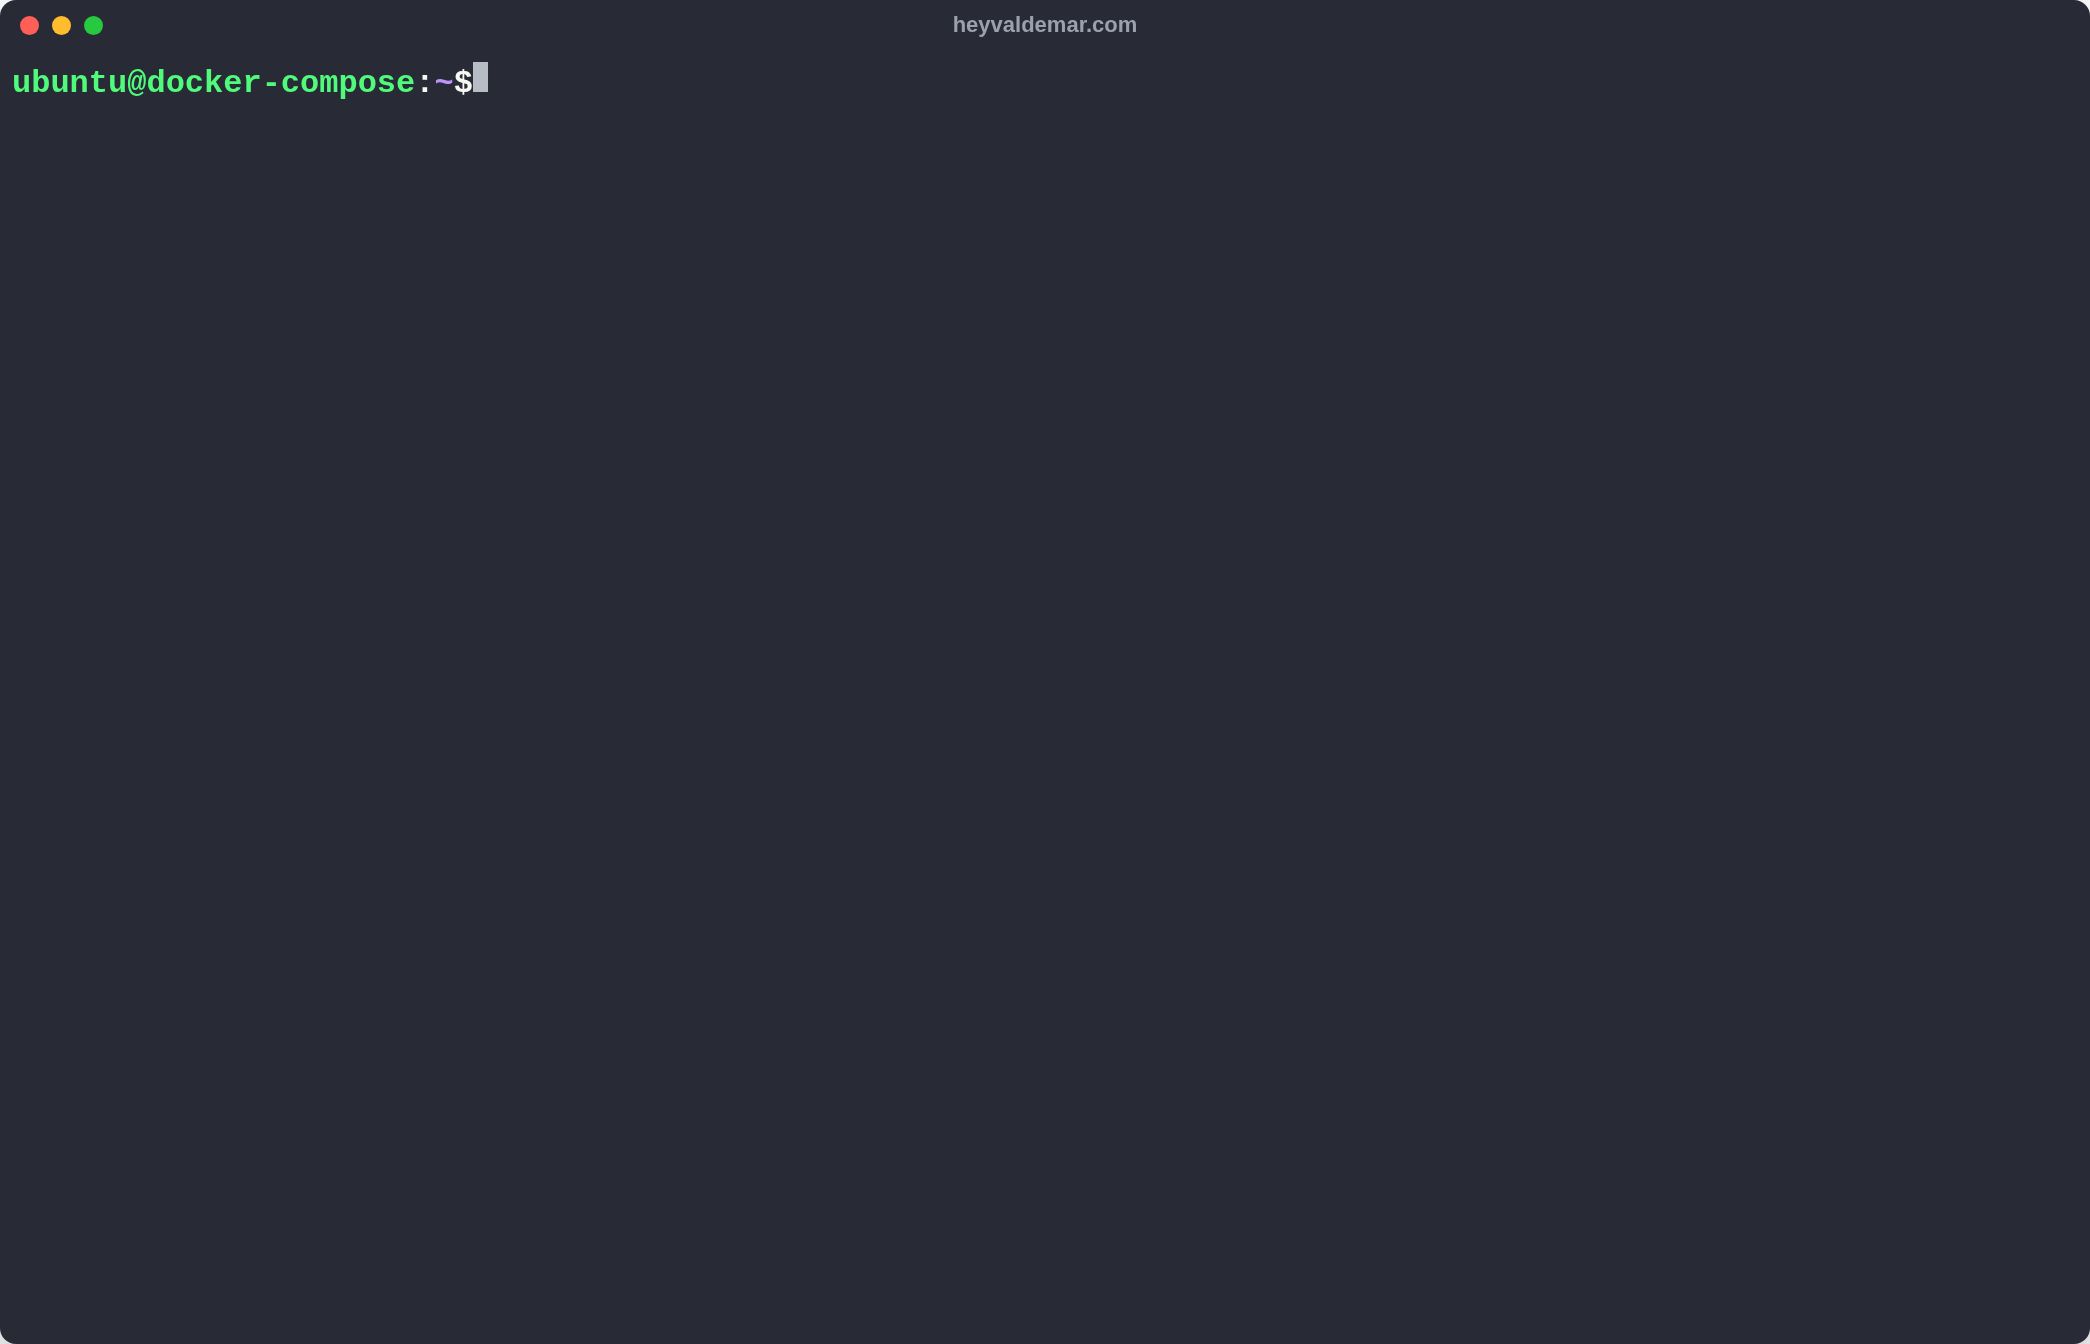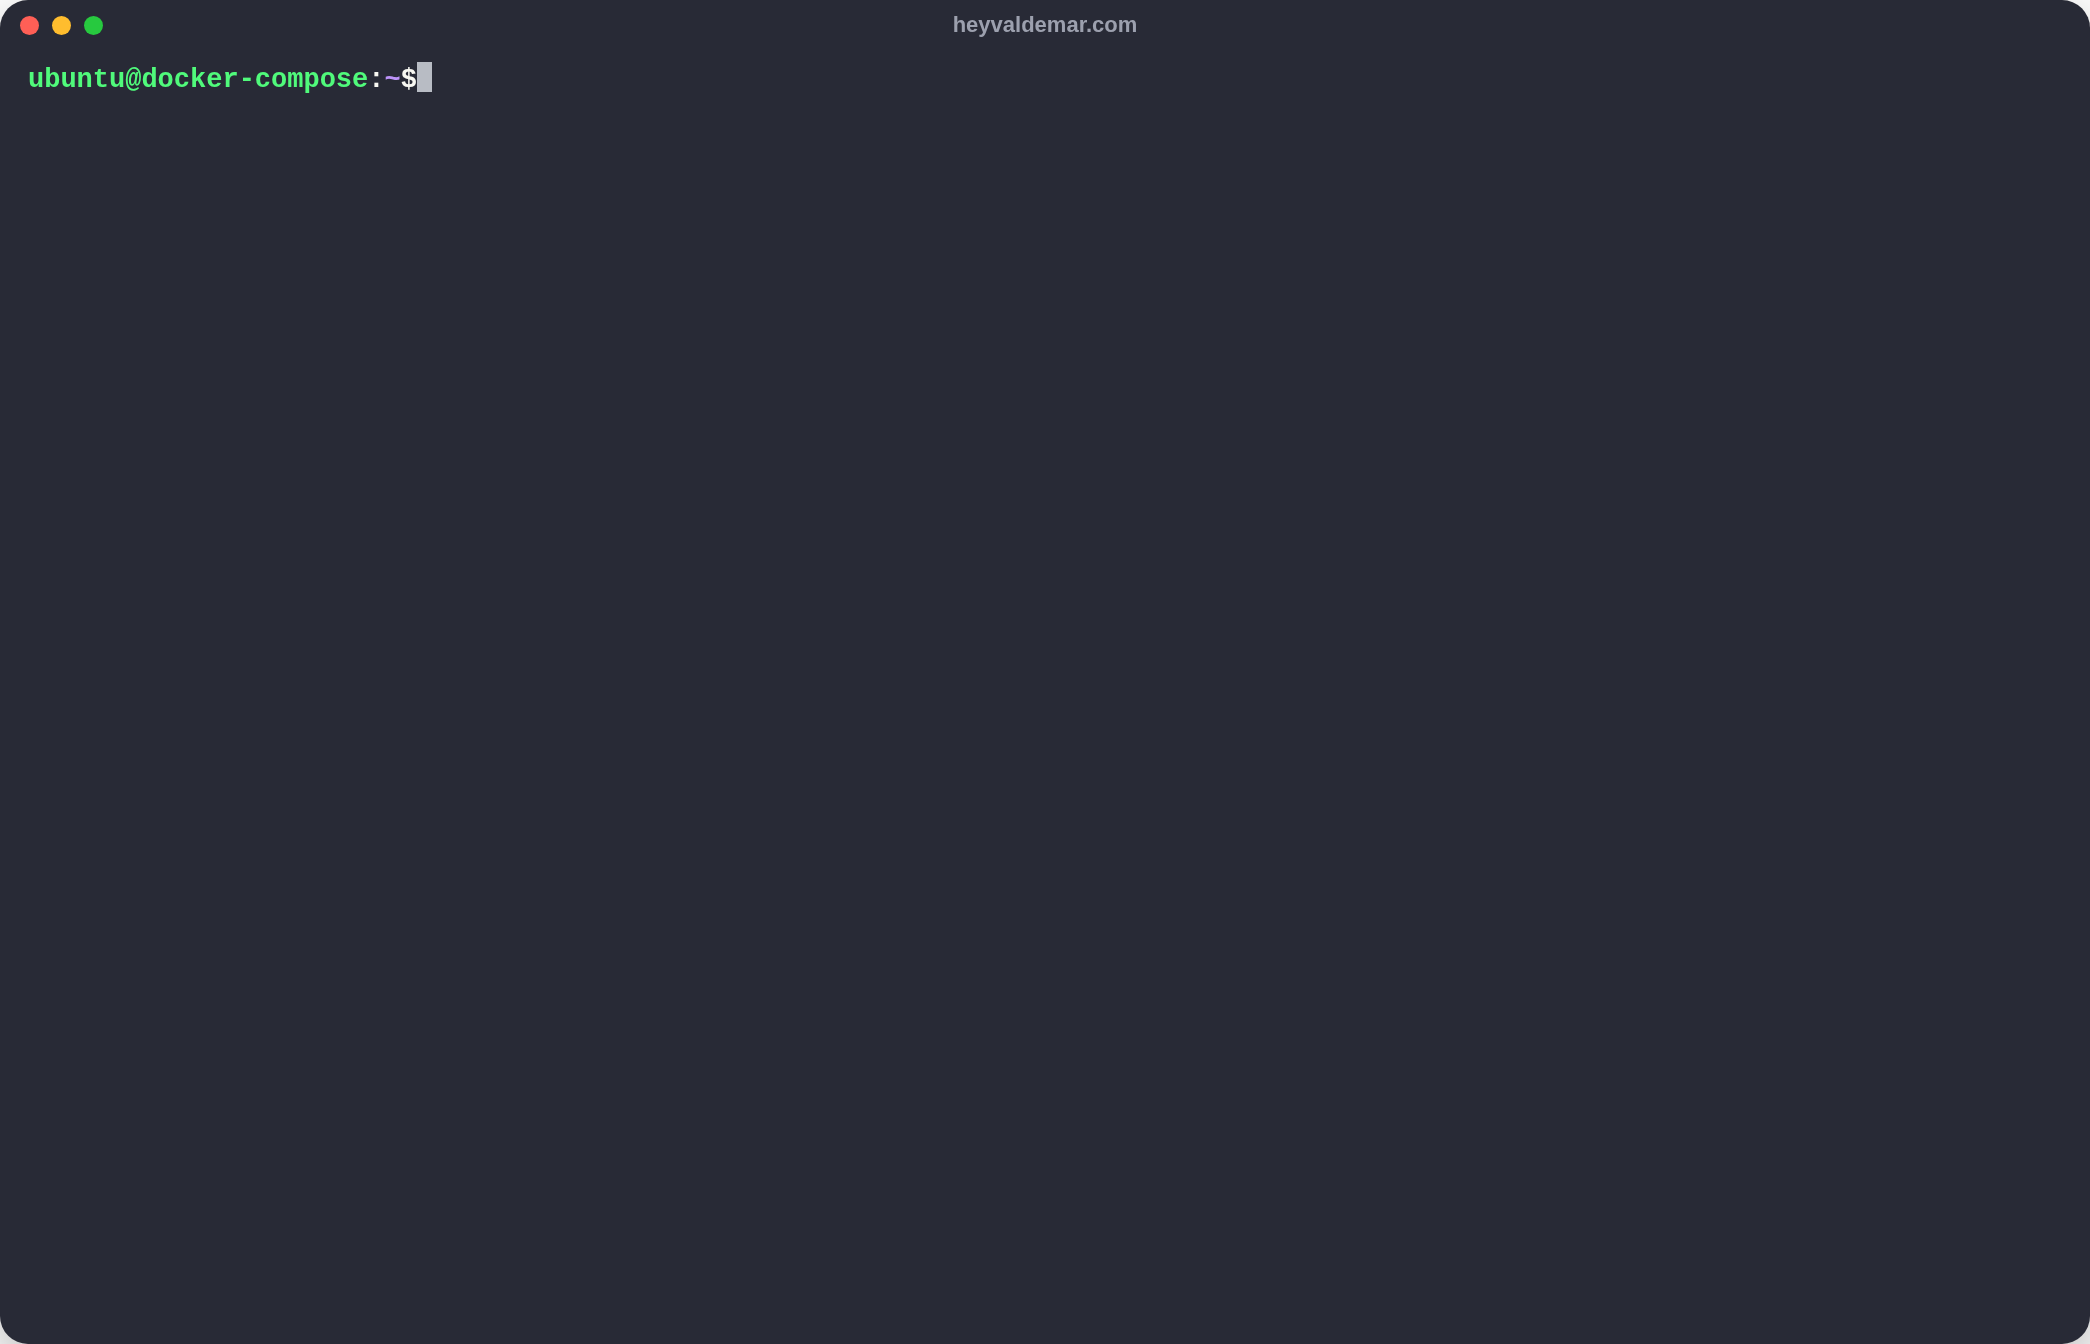--- a/index.html
+++ b/index.html
@@ -14,21 +14,21 @@
       align-items: center;
       justify-content: center;
       min-height: 100vh;
       font-family: "SF Mono", "Monaco", "Menlo", "Consolas", "Liberation Mono", "Courier New", monospace;
     }
     
     .terminal-window {
       width: 2090px;
       height: 1344px;
       background: #282a36;
-      border-radius: 28px;
+      border-radius: 16px;
       overflow: hidden;
       display: flex;
       flex-direction: column;
       box-shadow: 0 20px 60px rgba(0,0,0,0.3);
     }
     
     .title-bar {
       height: 50px;
       display: flex;
       align-items: center;
@@ -66,22 +66,22 @@
       left: 50%;
       transform: translateX(-50%);
       color: #9ca0ae;
       font-size: 22px;
       font-weight: 600;
       font-family: -apple-system, BlinkMacSystemFont, "Segoe UI", sans-serif;
     }
     
     .terminal-body {
       flex: 1;
-      padding: 12px 28px;
-      font-size: 27px;
+      padding: 12px 12px;
+      font-size: 32px;
       line-height: 1.4;
       color: #f8f8f2;
       overflow: hidden;
     }
     
     .prompt-line {
       display: flex;
       flex-wrap: wrap;
       white-space: pre;
     }

